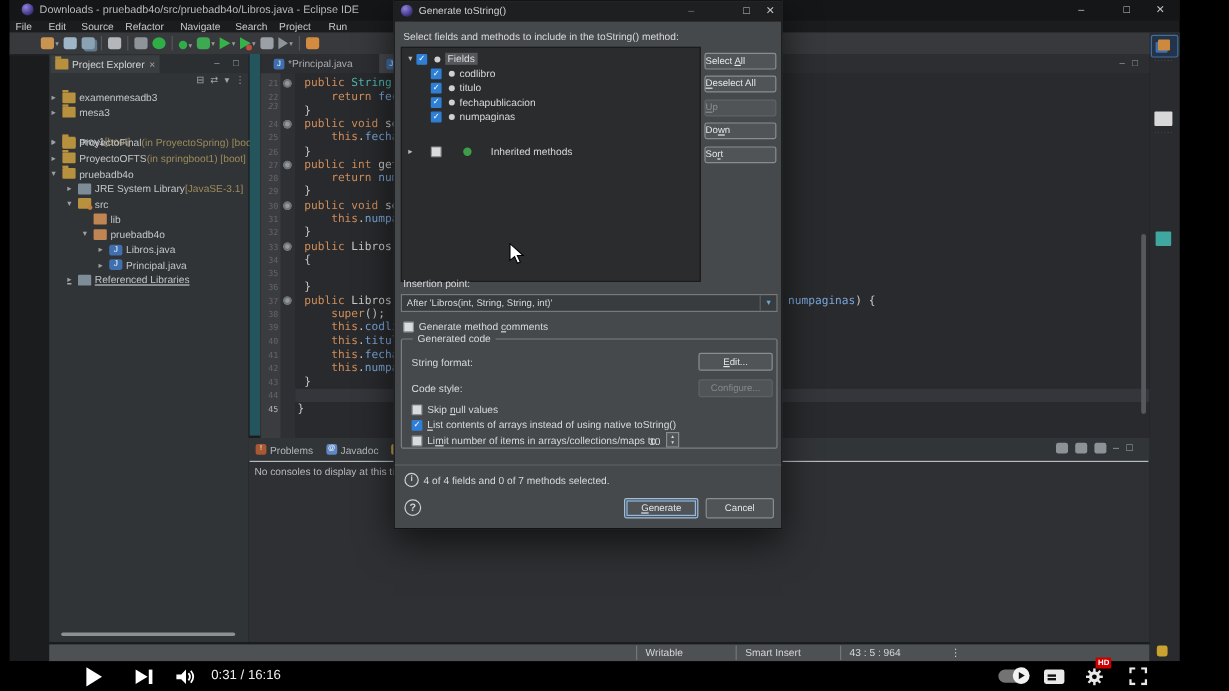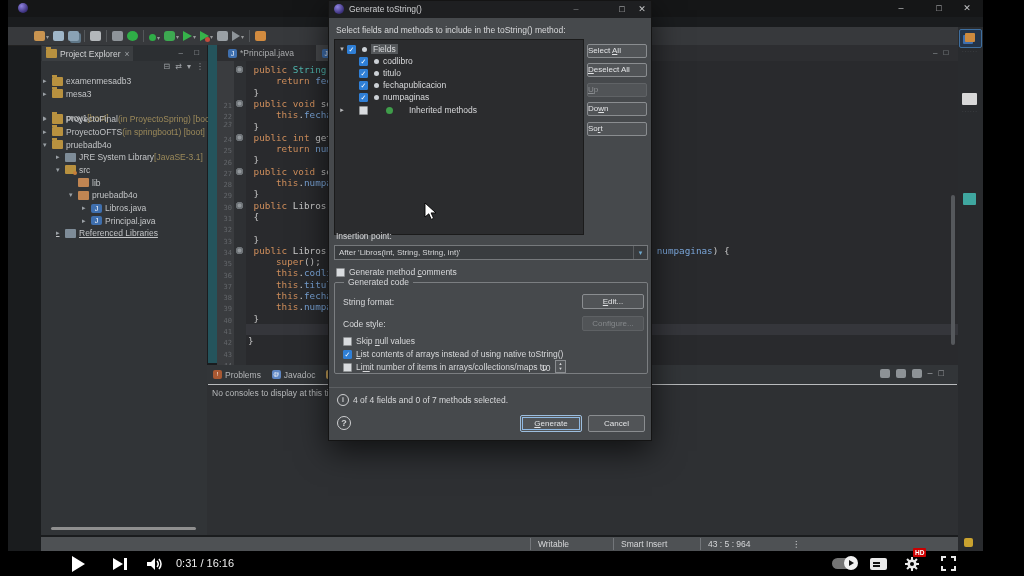--- a/index.html
+++ b/index.html
@@ -43,21 +43,21 @@
   #explorer-hscroll{position:absolute;left:10px;top:482px;width:145px;height:3px;background:#8f8f8f;border-radius:2px;}
   
   #sash{position:absolute;left:200px;top:45px;width:9px;height:318px;background:#24545c;}
   #editor{position:absolute;left:209px;top:45px;width:741px;height:320px;background:#292a2d;overflow:hidden;}
   #editor-tabbar{position:absolute;left:0;top:0;width:100%;height:16px;background:#2d2e31;}
   .etab{position:absolute;top:0;height:16px;display:flex;align-items:center;gap:3px;font-size:8.5px;color:#a9abad;padding:0 6px;}
   .etab.active{background:#47494c;color:#e0e1e3;}
   .jficon{width:9px;height:9px;background:#3f6fae;border-radius:2px;color:#fff;font-size:6.5px;text-align:center;line-height:9px;}
   #gutter-bg{position:absolute;left:0;top:16px;width:17px;height:304px;background:#3a3c3f;}
   #marker-bg{position:absolute;left:17px;top:16px;width:12px;height:304px;background:#2e3033;}
-  .lnum{position:absolute;width:15px;text-align:right;font:7px "DejaVu Sans Mono",monospace;color:#63666a;margin-top:36px;}
+  .lnum{position:absolute;width:15px;text-align:right;font:7px "DejaVu Sans Mono",monospace;color:#63666a;}
   .lnum.bright{color:#b5b7ba;}
   .lmark{position:absolute;left:19px;width:7px;height:7px;border-radius:50%;background:#93989c;box-shadow:inset 0 0 0 1.5px #6d7276;}
   .cline{position:absolute;left:31px;white-space:pre;font:9.3px "DejaVu Sans Mono",monospace;line-height:11.3px;color:#c9c9c9;}
   .hlline{position:absolute;left:29px;right:0;height:11px;background:#35363b;}
   .tk-k{color:#cf8e5b}.tk-t{color:#4fb6ae}.tk-f{color:#7aa6da}.tk-p{color:#c9c9c9}
   #editor-scroll{position:absolute;right:3px;top:150px;width:4px;height:150px;background:#55585c;border-radius:2px;}
   
   #console{position:absolute;left:199px;top:365px;width:751px;height:170px;background:#2e3033;}
   #console-tabbar{position:absolute;left:0;top:0;width:100%;height:19px;background:#323538;}
   .ctab{position:absolute;top:2px;height:15px;display:flex;align-items:center;gap:3px;font-size:8.5px;color:#b4b6b8;}
@@ -130,24 +130,35 @@
   u{text-decoration:underline;}
 </style>
 </head>
 <body>
 
 <div id="screen">
 
   <div id="ide">
     <div id="titlebar">
       <span class="sphere" style="left:10px;top:3px;"></span>
+      <span class="ttl">Downloads - pruebadb4o/src/pruebadb4o/Libros.java - Eclipse IDE</span>
       <span class="winbtn" style="left:884px;">–</span>
       <span class="winbtn" style="left:922px;">□</span>
       <span class="winbtn" style="left:950px;">✕</span>
     </div>
+    <div id="menubar">
+        <span class="menu-item" style="left: 5px;">File</span>
+        <span class="menu-item" style="left: 32.4px;">Edit</span>
+        <span class="menu-item" style="left: 59.8px;">Source</span>
+        <span class="menu-item" style="left: 96.4px;">Refactor</span>
+        <span class="menu-item" style="left: 142.2px;">Navigate</span>
+        <span class="menu-item" style="left: 188px;">Search</span>
+        <span class="menu-item" style="left: 224.6px;">Project</span>
+        <span class="menu-item" style="left: 265.8px;">Run</span>
+      </div>
     <div id="toolbar">
       <div id="toolbar-icons" style="position:absolute;left:24px;top:0;"><span class="tbtn">
             <span class="ic ic-new"></span>
             <span class="caret">▾</span>
           </span><span class="tbtn">
             <span class="ic ic-save"></span>
           </span><span class="tbtn">
             <span class="ic ic-saveall"></span>
           </span><span class="tsep"></span><span class="tbtn">
             <span class="ic ic-print"></span>
@@ -430,21 +441,21 @@
           <span class="cb on">✓</span>
           <span class="dti dti-field"></span>
           <span class="dtlabel">fechapublicacion</span>
         </div>
         <div class="dtrow" style="top: 51px; padding-left: 14px;">
           <span class="dtarrow"></span>
           <span class="cb on">✓</span>
           <span class="dti dti-field"></span>
           <span class="dtlabel">numpaginas</span>
         </div>
-        <div class="dtrow" style="top: 64px; padding-left: 2px; gap: 12px;">
+        <div class="dtrow" style="top: 80px; padding-left: 2px; gap: 12px;">
           <span class="dtarrow">▸</span>
           <span class="cb"></span>
           <span class="dti dti-method"></span>
           <span class="dtlabel">Inherited methods</span>
         </div>
       </div>
     <div id="dlg-side">
         <div class="dside" style="top: 43px;">Select <u>A</u>ll</div>
         <div class="dside" style="top: 62px;"><u>D</u>eselect All</div>
         <div class="dside disabled" style="top: 82px;"><u>U</u>p</div>

